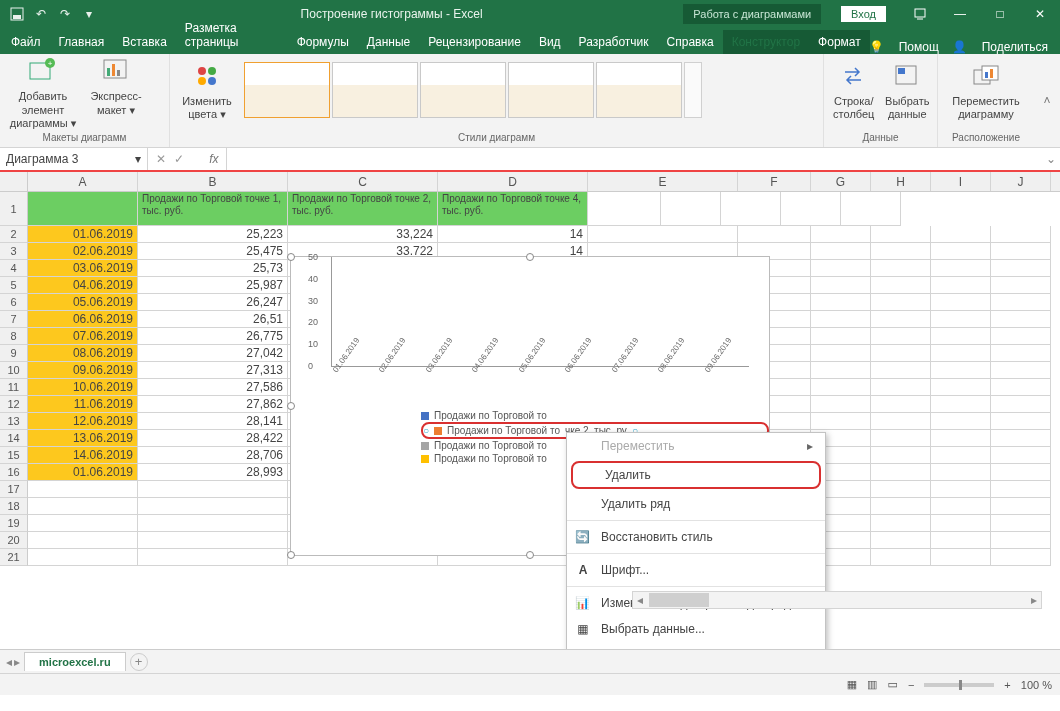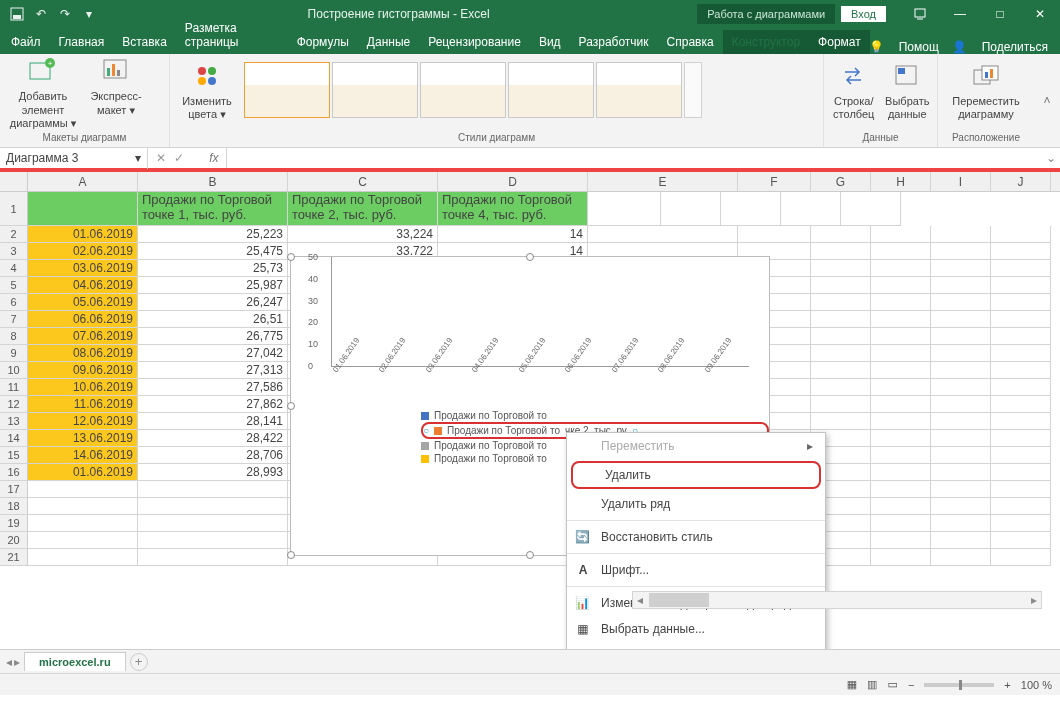--- a/index.html
+++ b/index.html
@@ -1,53 +1,53 @@
 <!DOCTYPE html>
 <html><head>
 <meta charset="utf-8">
 <style>
 *{box-sizing:border-box;margin:0;padding:0;font-family:"Segoe UI",Tahoma,sans-serif;user-select:none}
 body{width:1060px;height:711px;background:#fff;overflow:hidden;font-size:12px;color:#444}
 .titlebar{height:28px;background:#217346;display:flex;align-items:center;color:#fff;font-size:12px}
 .tb-qat{display:flex;align-items:center;gap:2px;padding-left:6px}
 .tb-icon{width:22px;height:22px;display:flex;align-items:center;justify-content:center;color:#fff;opacity:.9}
 .tb-title{flex:1;text-align:center;font-size:12px;color:#e8f3ec}
-.tb-chip{background:#165a35;padding:4px 10px;font-size:11px;color:#c8e6d5;margin-right:6px}
+.tb-chip{background:#165a35;padding:4px 10px;font-size:11px;color:#c8e6d5;margin-right:20px}
 .tb-login{background:#fff;color:#217346;padding:2px 10px;font-size:11px;margin-right:10px}
 .tb-win{display:flex;margin-left:4px}
 .tb-win span{width:40px;height:28px;display:flex;align-items:center;justify-content:center}
 .ribbon-tabs{height:26px;background:#217346;display:flex;align-items:flex-end;color:#fff;font-size:12px;padding:0 2px}
 .rtab{padding:5px 9px;cursor:pointer}
 .rtab.active{background:#f3f3f3;color:#217346}
 .rtab.ctx{background:#165a35}
 .rshare{margin-left:auto;display:flex;align-items:center;gap:14px;padding-right:10px}
 .ribbon-body{height:94px;background:#f3f3f3;border-bottom:1px solid #d4d4d4;display:flex}
 .rgroup{border-right:1px solid #e0e0e0;display:flex;flex-direction:column;justify-content:flex-end;padding:4px 6px 2px}
 .rgroup-row{display:flex;align-items:flex-start;gap:6px;flex:1}
 .rgroup-lbl{font-size:10px;color:#666;text-align:center;padding:2px 0}
 .bigbtn{display:flex;flex-direction:column;align-items:center;width:74px;text-align:center;font-size:11px;line-height:1.2;padding-top:2px}
 .bigbtn .ic{width:32px;height:32px;margin-bottom:3px;display:flex;align-items:center;justify-content:center}
 .styles-gal{display:flex;gap:2px;align-items:center;padding-top:4px}
 .style-thumb{width:86px;height:56px;border:1px solid #c9c9c9;background:linear-gradient(to top,#f8f0e0 60%,#fff 60%)}
 .style-thumb.first{border:1px solid #f0a030}
 .gal-arrows{width:18px;height:56px;border:1px solid #d0d0d0;background:#fafafa}
-.namebox-row{height:24px;border-bottom:4px solid #ef4444;background:#fff;display:flex;align-items:center}
+.namebox-row{height:24px;border-bottom:2px solid #ef4444;background:#fff;display:flex;align-items:center}
 .namebox{width:148px;height:22px;border-right:1px solid #d4d4d4;padding:0 6px;display:flex;align-items:center;justify-content:space-between;font-size:12px}
 .fx-btns{display:flex;align-items:center;gap:8px;padding:0 8px;color:#999}
 .fx-lbl{font-style:italic;color:#777;margin-left:17px}
 .grid{position:relative;height:477px;overflow:hidden;background:#fff}
 .colhdrs{display:flex;height:20px;background:#f0f0f0;border-bottom:1px solid #ccc}
 .colh{border-right:1px solid #d4d4d4;display:flex;align-items:center;justify-content:center;font-size:12px;color:#555;background:#f0f0f0}
 .corner{width:28px;background:#f0f0f0;border-right:1px solid #ccc}
 .row{display:flex;height:17px}
 .row.hd{height:34px}
 .rowh{width:28px;background:#f0f0f0;border-right:1px solid #ccc;border-bottom:1px solid #d4d4d4;display:flex;align-items:center;justify-content:center;font-size:11px;color:#555}
 .cell{border-right:1px solid #d4d4d4;border-bottom:1px solid #d4d4d4;padding:0 4px;display:flex;align-items:center;font-size:12px;overflow:hidden}
 .cA{width:110px}.cB{width:150px}.cC{width:150px}.cD{width:150px}.cE{width:150px}.cF{width:73px}.cG{width:60px}.cH{width:60px}.cI{width:60px}.cJ{width:60px}
-.hcell{background:#6cce62;font-size:13px;line-height:1.15;align-items:flex-start;padding-top:1px}
+.hcell{background:#6cce62;font-size:10px;line-height:1.15;align-items:flex-start;padding-top:1px}
 .date{background:#fdc81e;justify-content:flex-end}
 .num{justify-content:flex-end}
 .chart{position:absolute;left:290px;top:84px;width:480px;height:300px;background:#fff;border:1px solid #bbb}
 .chart-title{text-align:center;font-size:14px;color:#555;padding:8px 0 4px}
 .chart-plot{height:110px;margin:0 20px 0 40px;position:relative;border-left:1px solid #999;border-bottom:1px solid #999}
 .ytick{position:absolute;left:-24px;font-size:9px;color:#666;transform:translateY(-50%)}
 .bars{position:absolute;inset:0;display:flex;align-items:flex-end;padding:0 2px}
 .bgrp{flex:1;display:flex;justify-content:center;gap:1px;align-items:flex-end}
 .bar{width:4px}
 .xlabels{display:flex;margin:2px 20px 0 40px}

